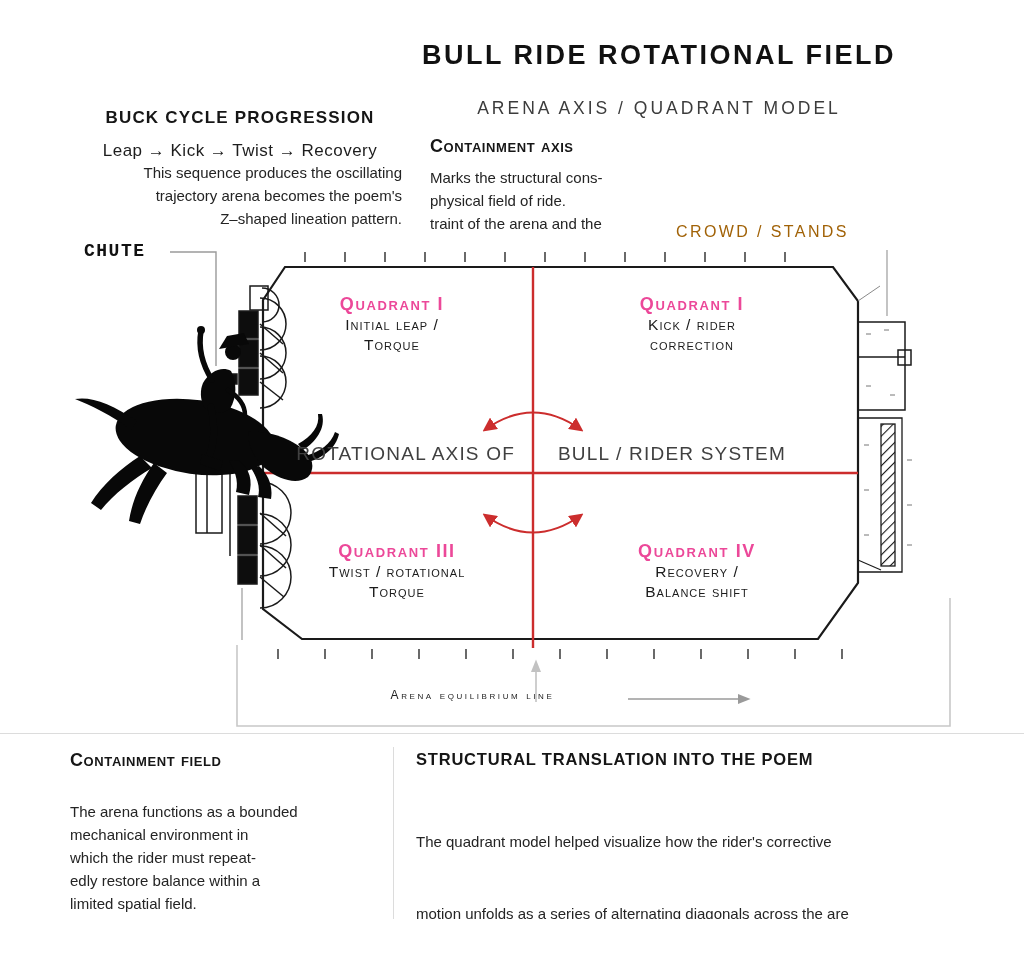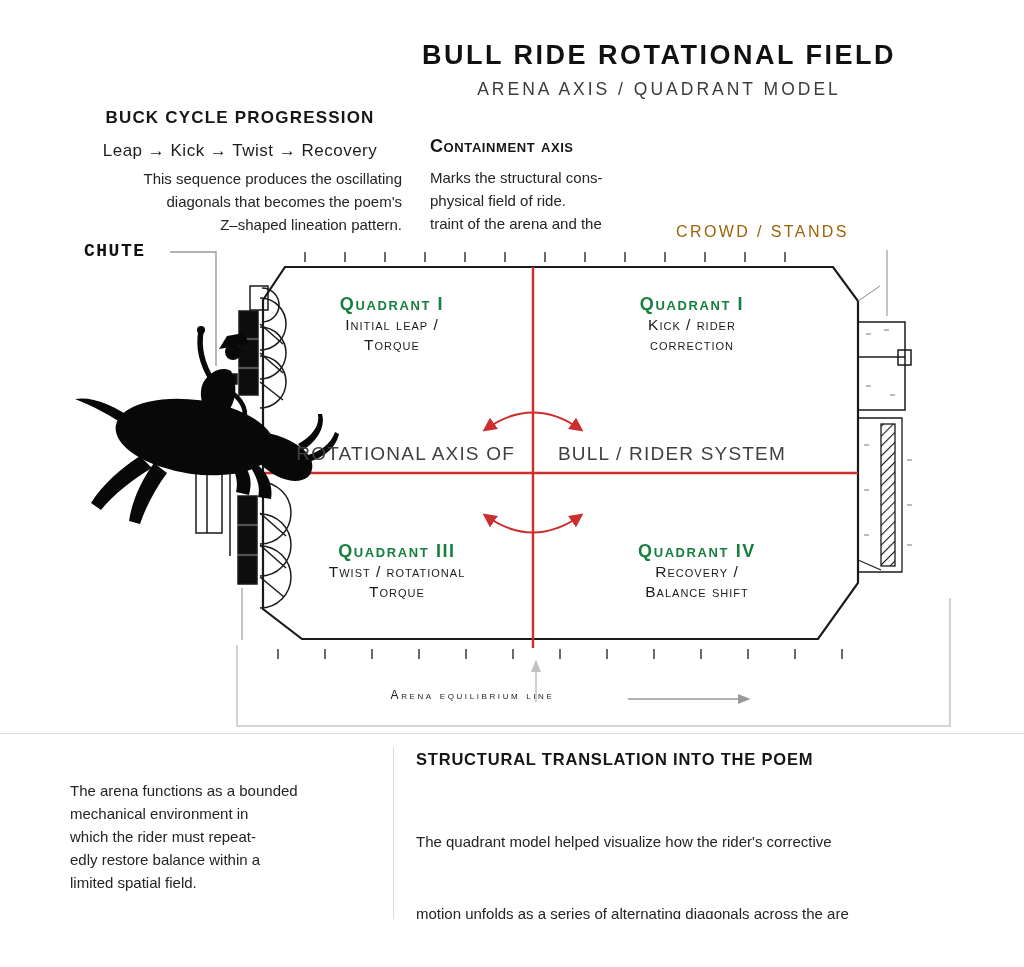--- a/index.html
+++ b/index.html
@@ -4,32 +4,32 @@
 <style>
   html,body{margin:0;padding:0;background:#ffffff;}
   #stage{position:relative;width:1024px;height:919px;background:#ffffff;overflow:hidden;
          font-family:"Liberation Sans", sans-serif;color:#1a1a1a;}
   .abs{position:absolute;}
   .center{text-align:center;}
   .right{text-align:right;}
   .keepspace{white-space:pre-wrap;}
 
   .main-title{font-size:27px;font-weight:700;letter-spacing:2.5px;color:#111;}
-  .subtitle{font-size:17.5px;font-weight:400;letter-spacing:3px;color:#3c3c3c;margin-top:8px;}
+  .subtitle{font-size:17.5px;font-weight:400;letter-spacing:3px;color:#3c3c3c;margin-top:27px;}
 
   .block-heading{font-size:17px;font-weight:600;letter-spacing:1.2px;color:#161616;}
   .sc-heading{font-size:18px;font-weight:600;letter-spacing:.6px;color:#161616;font-variant:small-caps;}
   .seq-line{font-size:17px;letter-spacing:.5px;color:#1d1d1d;}
   .para{font-size:15px;line-height:23px;color:#242424;}
 
   .crowd-label{font-size:16px;letter-spacing:2.4px;color:#a16207;}
   .chute-label{font-size:18px;font-weight:700;letter-spacing:1.5px;color:#111;}
 
   .quad{width:210px;text-align:center;}
-  .quad-name{font-size:18px;font-weight:600;letter-spacing:1.6px;font-variant:small-caps;color:#15803d;}
+  .quad-name{font-size:18px;font-weight:600;letter-spacing:1.6px;font-variant:small-caps;color:#ec4899;}
   .quad-line{font-size:15.5px;letter-spacing:1px;font-variant:small-caps;color:#1b1b1b;line-height:20px;}
   .quad-line:first-of-type{margin-top:7px;}
 
   .axis-label{font-size:19px;letter-spacing:1.2px;color:#404040;}
   .equilibrium-label{font-size:12px;font-weight:400;letter-spacing:2.6px;color:#222;font-variant:small-caps;}
 
   .footer-divider{left:0;top:733px;width:1024px;height:0;border-top:1px solid #dcdcdc;}
   .footer-vdivider{left:393px;top:747px;width:0;height:185px;border-left:1px solid #dcdcdc;}
   .footer-bottomline{left:0;top:949px;width:1024px;height:0;border-top:1px solid #e6e6e6;}
 
@@ -195,23 +195,23 @@
 
   <div class="abs center" style="left:294px;top:40px;width:730px;">
     <div class="main-title">BULL RIDE ROTATIONAL FIELD</div>
     <div class="subtitle">ARENA AXIS / QUADRANT MODEL</div>
   </div>
 
   <div class="abs center" style="left:55px;top:108px;width:370px;">
     <div class="block-heading">BUCK CYCLE PROGRESSION</div>
     <div class="seq-line" style="margin-top:13px;">Leap → Kick → Twist → Recovery</div>
   </div>
-  <div class="abs right para" style="left:62px;top:167px;width:340px;">
+  <div class="abs right para" style="left:62px;top:161px;width:340px;">
     <div>This sequence produces the oscillating</div>
-    <div>diagonals that becomes the poem's</div>
+    <div>trajectory arena becomes the poem's</div>
     <div>Z–shaped lineation pattern.</div>
   </div>
 
   <div class="abs" style="left:430px;top:136px;width:250px;">
     <div class="sc-heading">Containment axis</div>
     <div class="para" style="margin-top:9px;">
       <div>Marks the structural cons-</div>
       <div>physical field of ride.</div>
       <div>traint of the arena and the</div>
     </div>
@@ -244,20 +244,21 @@
   <div class="abs right axis-label" style="left:275px;top:443px;width:240px;">ROTATIONAL AXIS OF</div>
   <div class="abs axis-label" style="left:558px;top:443px;width:250px;">BULL / RIDER SYSTEM</div>
 
   <div class="abs center equilibrium-label" style="left:325px;top:688px;width:295px;">Arena equilibrium line</div>
 
   <div class="abs footer-divider"></div>
   <div class="abs footer-vdivider"></div>
   <div class="abs footer-bottomline"></div>
 
   <div class="abs" style="left:70px;top:750px;width:300px;">
+    <div class="sc-heading">Containment field</div>
     <div class="para" style="margin-top:29px;">
       <div>The arena functions as a bounded</div>
       <div>mechanical environment in</div>
       <div>which the rider must repeat-</div>
       <div>edly restore balance within a</div>
       <div>limited spatial field.</div>
     </div>
   </div>
 
   <div class="abs" style="left:416px;top:750px;width:570px;">

